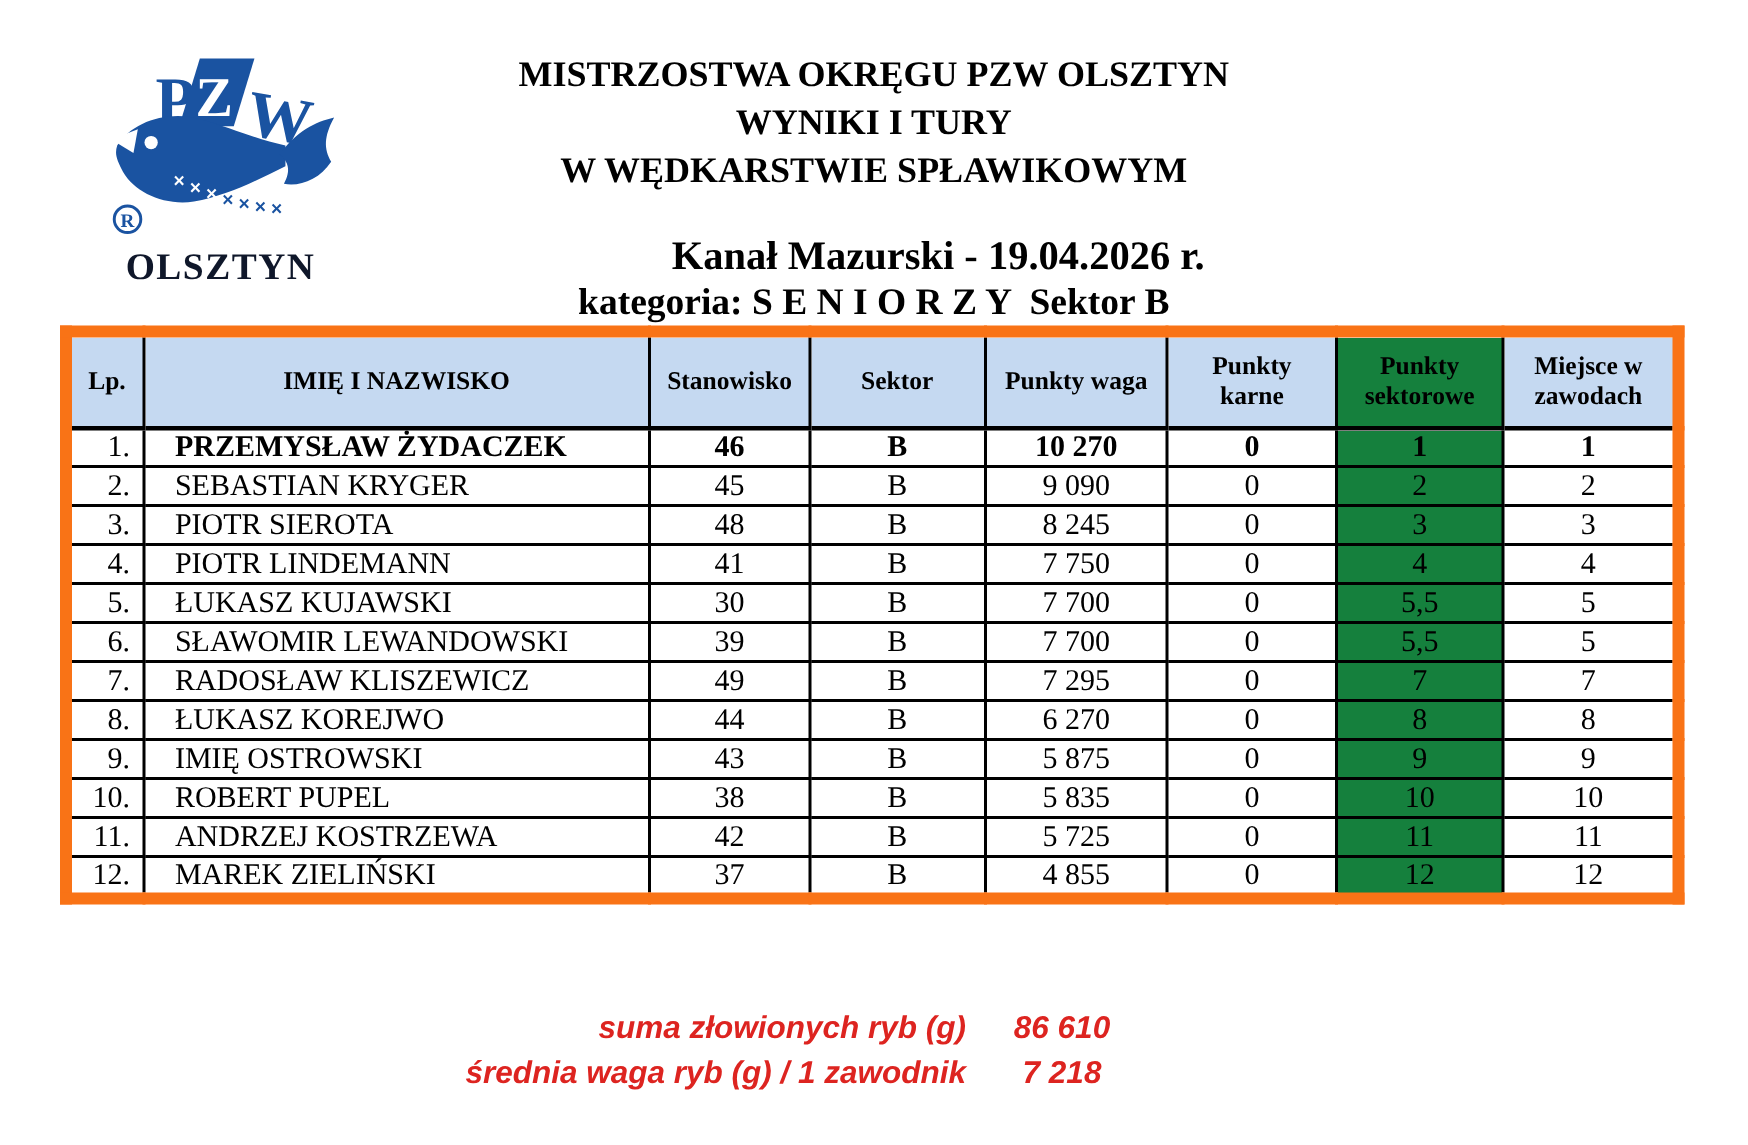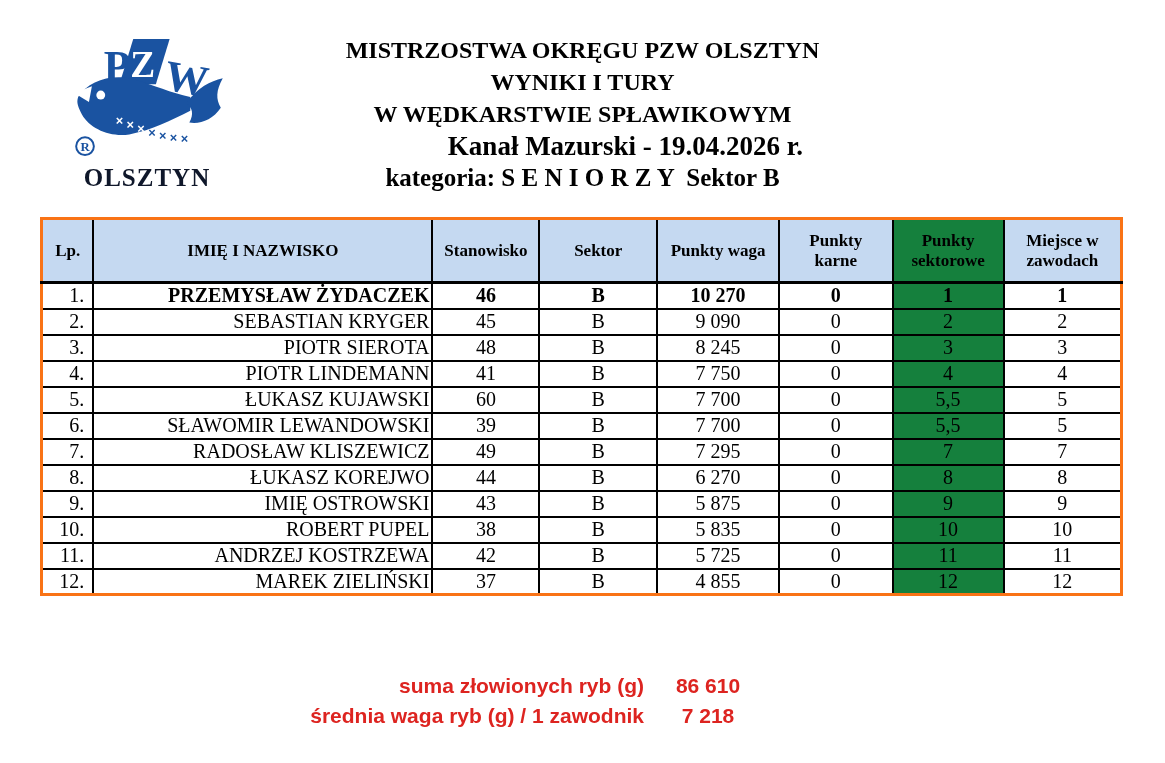--- a/index.html
+++ b/index.html
@@ -33,30 +33,30 @@
 
   
   .titles {
     position: absolute; left: 0; top: 34px; width: 1165px;
     text-align: center;
     font-weight: bold;
     line-height: 32px;
   }
   .t-line { white-space: pre; }
   .t1, .t2, .t3 { font-size: 24px; }
-  .t4 { font-size: 27px; padding-left: 86px; }
+  .t4 { font-size: 27px; padding-left: 86px; margin-top: 24px; }
   .t5 { font-size: 25px; }
 
   
   table.results {
     position: absolute; left: 40px; top: 217px;
     width: 1083px;
     border-collapse: collapse;
     table-layout: fixed;
-    border: 3px solid #f97316;
+    border: 8px solid #f97316;
   }
   table.results th, table.results td {
     border: 2px solid #000;
     text-align: center;
     vertical-align: middle;
     overflow: hidden;
   }
   table.results th {
     background: #c5d9f1;
     height: 64px;
@@ -64,32 +64,33 @@
     font-weight: bold;
     border-bottom: 3px solid #000;
     padding: 0 6px;
   }
   table.results td {
     height: 26px;
     font-size: 20px;
     padding: 0 2px;
   }
   table.results td.lp { text-align: right; padding-right: 8px; }
-  table.results td.name { text-align: right; padding-left: 6px; }
+  table.results td.name { text-align: left; padding-left: 20px; }
   table.results th.green, table.results td.green { background: #15803d; }
   tr.bold td:not(.lp) { font-weight: bold; }
 
   
   .summary {
     position: absolute; left: 0; top: 671px; width: 772px;
     color: #dd2420;
     font-family: "Liberation Sans", sans-serif;
     font-weight: bold;
     font-size: 21px;
     line-height: 30px;
+    font-style: italic;
   }
   .s-row { display: flex; }
   .s-label { flex: 1; text-align: right; }
   .s-value { width: 128px; text-align: center; }
 </style>
 </head>
 <body>
 
 <div class="page">
 
@@ -194,21 +195,21 @@
           <td>41</td>
           <td>B</td>
           <td>7 750</td>
           <td>0</td>
           <td class="green">4</td>
           <td>4</td>
         </tr>
         <tr>
           <td class="lp">5.</td>
           <td class="name">ŁUKASZ KUJAWSKI</td>
-          <td>60</td>
+          <td>30</td>
           <td>B</td>
           <td>7 700</td>
           <td>0</td>
           <td class="green">5,5</td>
           <td>5</td>
         </tr>
         <tr>
           <td class="lp">6.</td>
           <td class="name">SŁAWOMIR LEWANDOWSKI</td>
           <td>39</td>

